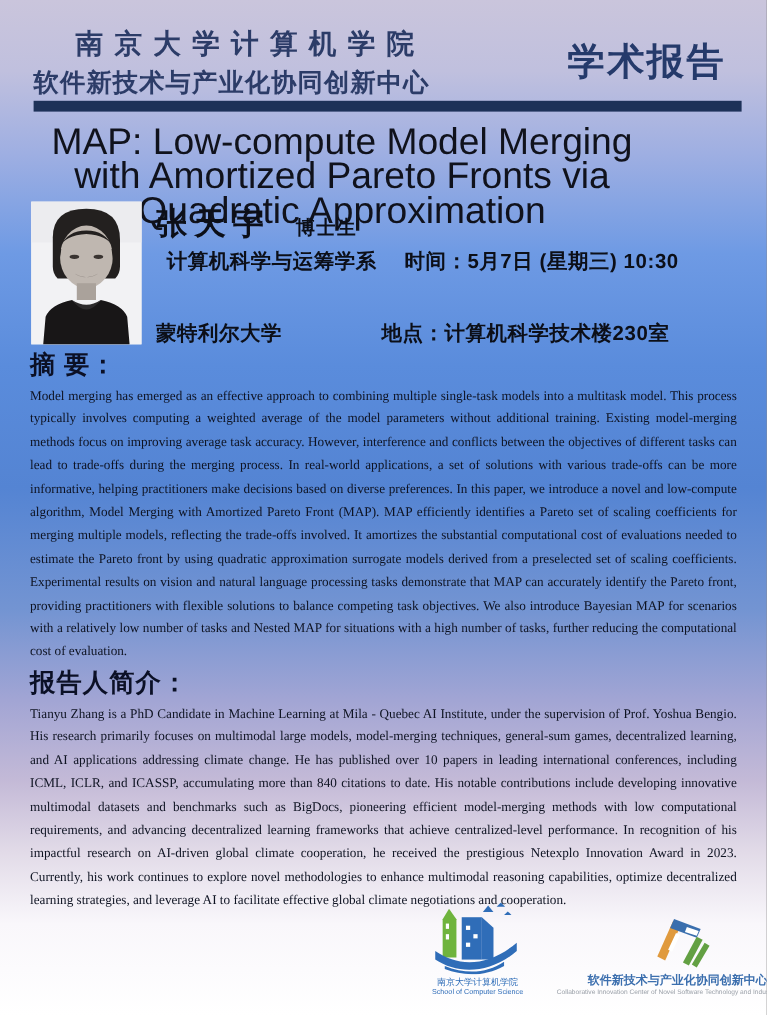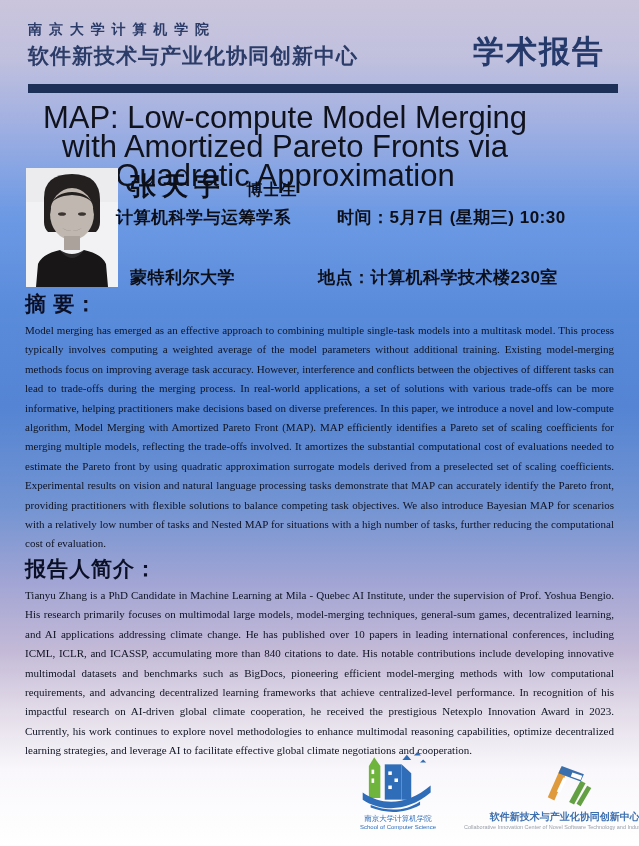--- a/index.html
+++ b/index.html
@@ -6,36 +6,36 @@
   .poster{
     position:relative;width:639px;height:846px;margin:0 auto;overflow:hidden;
     font-family:"Liberation Sans",sans-serif;
     background:linear-gradient(180deg,
       #cac5dc 0%, #c0c0de 7%, #9fafe2 15%, #6e9ae4 25%,
       #5a8cdc 36%, #5484d3 48%, #7394d2 60%, #a2a5d4 69%,
       #c4bad7 77%, #e2dbe8 84%, #f9f7fb 91%, #ffffff 100%);
   }
   
   .org{position:absolute;left:28px;top:21px;color:#2c3c68;font-weight:bold;}
-  .org .l1{font-size:14px;letter-spacing:1.5px;white-space:pre;}
+  .org .l1{font-size:23px;letter-spacing:1.5px;white-space:pre;margin-left:35px;}
   .org .l2{font-size:21px;letter-spacing:1px;margin-top:3px;}
   .badge{position:absolute;right:34px;top:31px;font-size:31px;font-weight:bold;color:#253a6b;letter-spacing:2px;}
   .rule{position:absolute;left:28px;top:84px;width:590px;height:9px;background:#1d3158;}
   
   .title{position:absolute;top:103px;left:0;width:542px;text-align:center;color:#10121c;
          font-size:31px;line-height:29px;font-weight:400;margin-left:14px;}
   .title .inner{display:inline-block;max-width:565px;}
   
   .photo{position:absolute;left:26px;top:168px;width:92px;height:119px;background:#f4f4f6;}
   .photo svg{display:block;width:100%;height:100%;}
   .name-line{position:absolute;left:130px;top:169px;color:#0c0f18;}
   .name{font-family:"Liberation Serif",serif;font-size:26px;font-weight:bold;letter-spacing:6px;}
   .degree{font-size:16px;font-weight:bold;margin-left:16px;letter-spacing:1px;text-align:center;}
   .info{position:absolute;color:#0c0f18;font-weight:bold;font-size:17px;letter-spacing:0.5px;}
-  .dept{left:116px;top:206px;}
+  .dept{left:139px;top:206px;}
   .time{left:318px;top:206px;padding-left:19px;}
   .univ{left:130px;top:266px;}
   .loc{left:318px;top:266px;}
   
   .sec-heading{position:absolute;left:25px;font-family:"Liberation Serif",serif;
                font-weight:bold;font-size:21px;color:#0b1026;letter-spacing:1px;}
   .h-abstract{top:290px;}
   .h-bio{top:555px;}
   .para{position:absolute;left:25px;width:589px;text-align:justify;
         font-family:"Liberation Serif",serif;font-size:11px;line-height:19.4px;color:#0e1322;}

